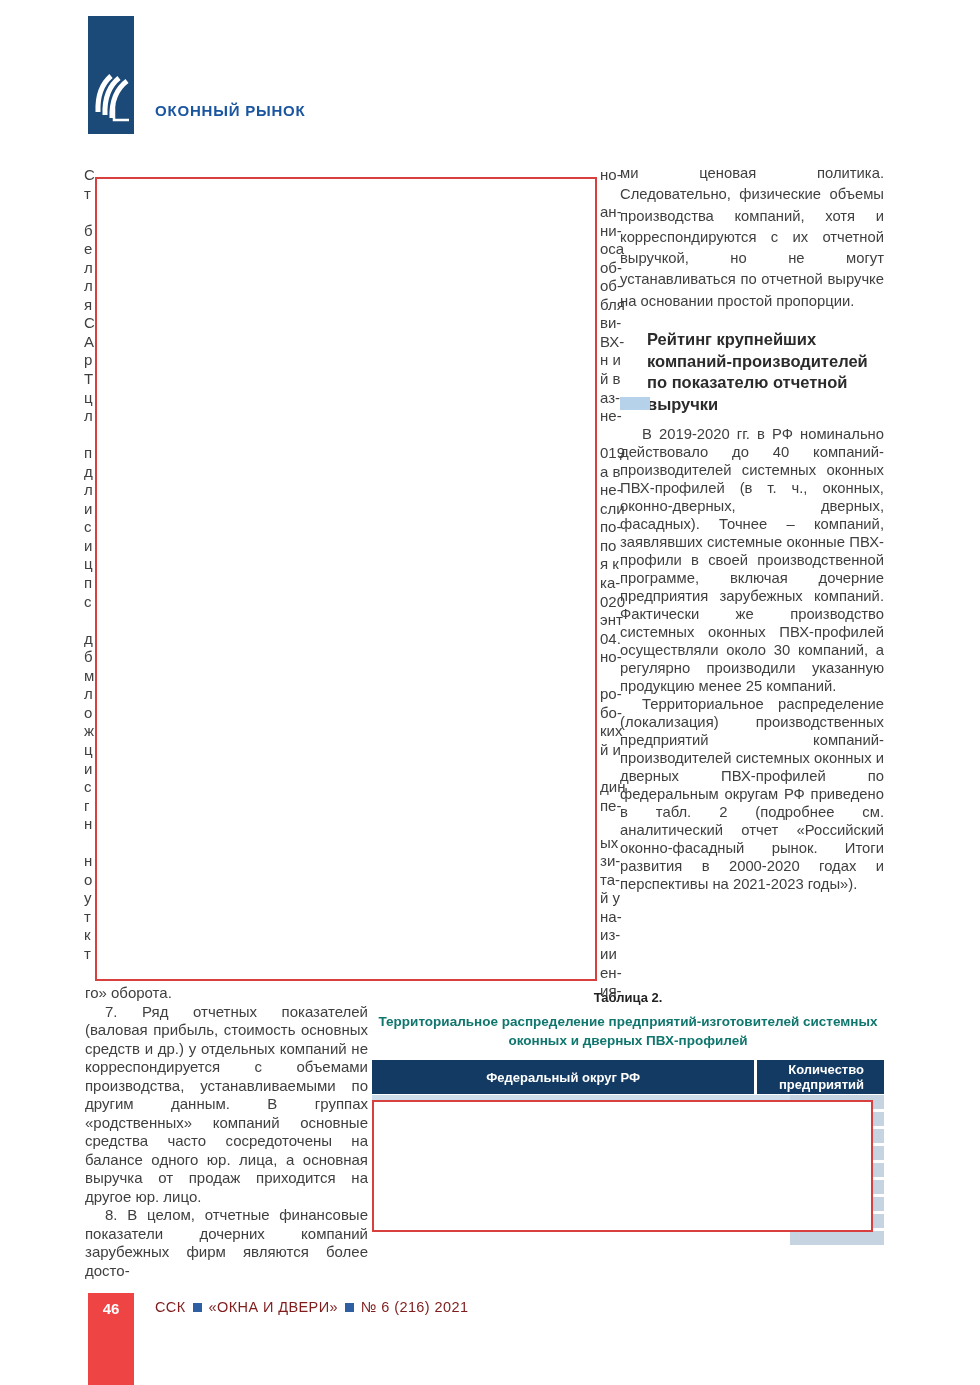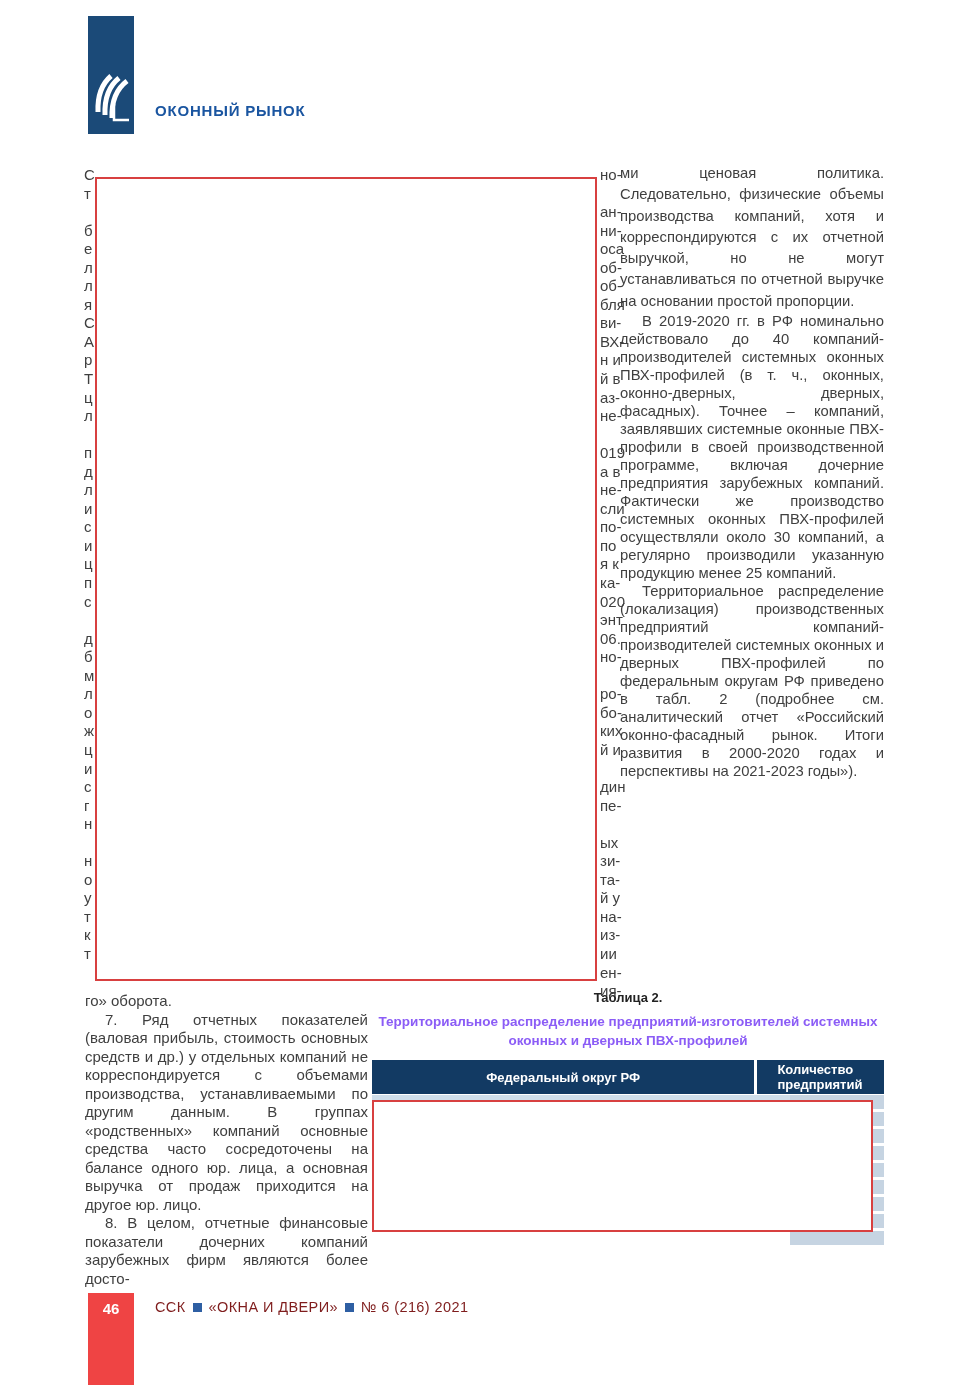--- a/index.html
+++ b/index.html
@@ -24,33 +24,33 @@
 
   
   .right-col{position:absolute;left:620px;top:155px;width:264px;height:828px;overflow:hidden;}
   .right-col p{margin:0;font-size:14.8px;line-height:21.3px;text-align:justify;}
   .plist div{font-size:14.8px;line-height:18px;text-align:justify;text-indent:22px;}
   .heading{position:relative;margin:17px 0 10px 0;padding-left:27px;font-size:16.5px;
         line-height:21.5px;font-weight:bold;color:#2b2b2b;}
   .hl{position:absolute;left:0;top:68px;width:30px;height:13px;background:#b5d2ea;}
 
   
-  .left-bottom{position:absolute;left:85px;top:972px;width:283px;padding-top:12px;}
+  .left-bottom{position:absolute;left:85px;top:972px;width:283px;padding-top:4px;}
   .left-bottom .body-p{font-size:15px;line-height:18.5px;text-align:justify;}
   .left-bottom .body-p.indent{text-indent:20px;}
 
   
   .table-caption{position:absolute;left:372px;top:982px;width:512px;text-align:center;
         font-size:13px;font-weight:bold;color:#222;}
   .table-title{position:absolute;left:372px;top:1004px;width:512px;text-align:center;
-        font-size:13.5px;line-height:19px;font-weight:bold;color:#8b5cf6;}
+        font-size:13.5px;line-height:19px;font-weight:bold;color:#0f766e;}
   .table-header{position:absolute;left:372px;top:1052px;width:512px;height:34px;
         display:flex;gap:3px;}
   .th{background:#123a63;color:#fff;font-size:13px;font-weight:bold;line-height:15px;
-        display:flex;align-items:center;justify-content:center;text-align:left;}
+        display:flex;align-items:center;justify-content:center;text-align:right;}
   .th.c1{width:415px;}
   .th.c2{width:94px;padding:0 20px;}
   .table-rows{position:absolute;left:372px;top:1087px;width:512px;z-index:1;}
   .trow{position:relative;height:14px;margin-bottom:3px;}
   .trow.first{background:#cfdeeb;}
   .tcell2{position:absolute;left:418px;top:0;width:94px;height:14px;background:#c6d4e2;}
 
   
   .page-number-box{position:absolute;left:88px;top:1285px;width:46px;height:100px;
         background:#ef4444;color:#fff;font-size:15px;font-weight:bold;text-align:center;
@@ -140,21 +140,21 @@
       <div class="frag-line">019</div>
       <div class="frag-line">а в</div>
       <div class="frag-line">не-</div>
       <div class="frag-line">сли</div>
       <div class="frag-line">по-</div>
       <div class="frag-line">по</div>
       <div class="frag-line">я к</div>
       <div class="frag-line">ка-</div>
       <div class="frag-line">020</div>
       <div class="frag-line">энт</div>
-      <div class="frag-line">06.</div>
+      <div class="frag-line">04.</div>
       <div class="frag-line">но-</div>
       <div class="frag-line"></div>
       <div class="frag-line">ро-</div>
       <div class="frag-line">бо-</div>
       <div class="frag-line">ких</div>
       <div class="frag-line">й и</div>
       <div class="frag-line"></div>
       <div class="frag-line">дин</div>
       <div class="frag-line">пе-</div>
       <div class="frag-line"></div>
@@ -164,20 +164,24 @@
       <div class="frag-line">й у</div>
       <div class="frag-line">на-</div>
       <div class="frag-line">из-</div>
       <div class="frag-line">ии</div>
       <div class="frag-line">ен-</div>
       <div class="frag-line">ия-</div>
     </div>
 
   <div class="right-col">
     <p>ми ценовая политика. Следовательно, физические объемы производства компаний, хотя и корреспондируются с их отчетной выручкой, но не могут устанавливаться по отчетной выручке на основании простой пропорции.</p>
+    <h3 class="heading">
+      <span class="hl"></span>
+      <span>Рейтинг крупнейших компаний-производителей по показателю отчетной выручки</span>
+    </h3>
     <div class="plist">
         <div class="rp">В 2019-2020 гг. в РФ номинально действовало до 40 компаний-производителей системных оконных ПВХ-профилей (в т. ч., оконных, оконно-дверных, дверных, фасадных). Точнее – компаний, заявлявших системные оконные ПВХ-профили в своей производственной программе, включая дочерние предприятия зарубежных компаний. Фактически же производство системных оконных ПВХ-профилей осуществляли около 30 компаний, а регулярно производили указанную продукцию менее 25 компаний.</div>
         <div class="rp">Территориальное распределение (локализация) производственных предприятий компаний-производителей системных оконных и дверных ПВХ-профилей по федеральным округам РФ приведено в табл. 2 (подробнее см. аналитический отчет «Российский оконно-фасадный рынок. Итоги развития в 2000-2020 годах и перспективы на 2021-2023 годы»).</div>
       </div>
   </div>
 
   <div class="mask-box mask-main"></div>
 
   <div class="left-bottom">
       <div class="body-p">го» оборота.</div>

